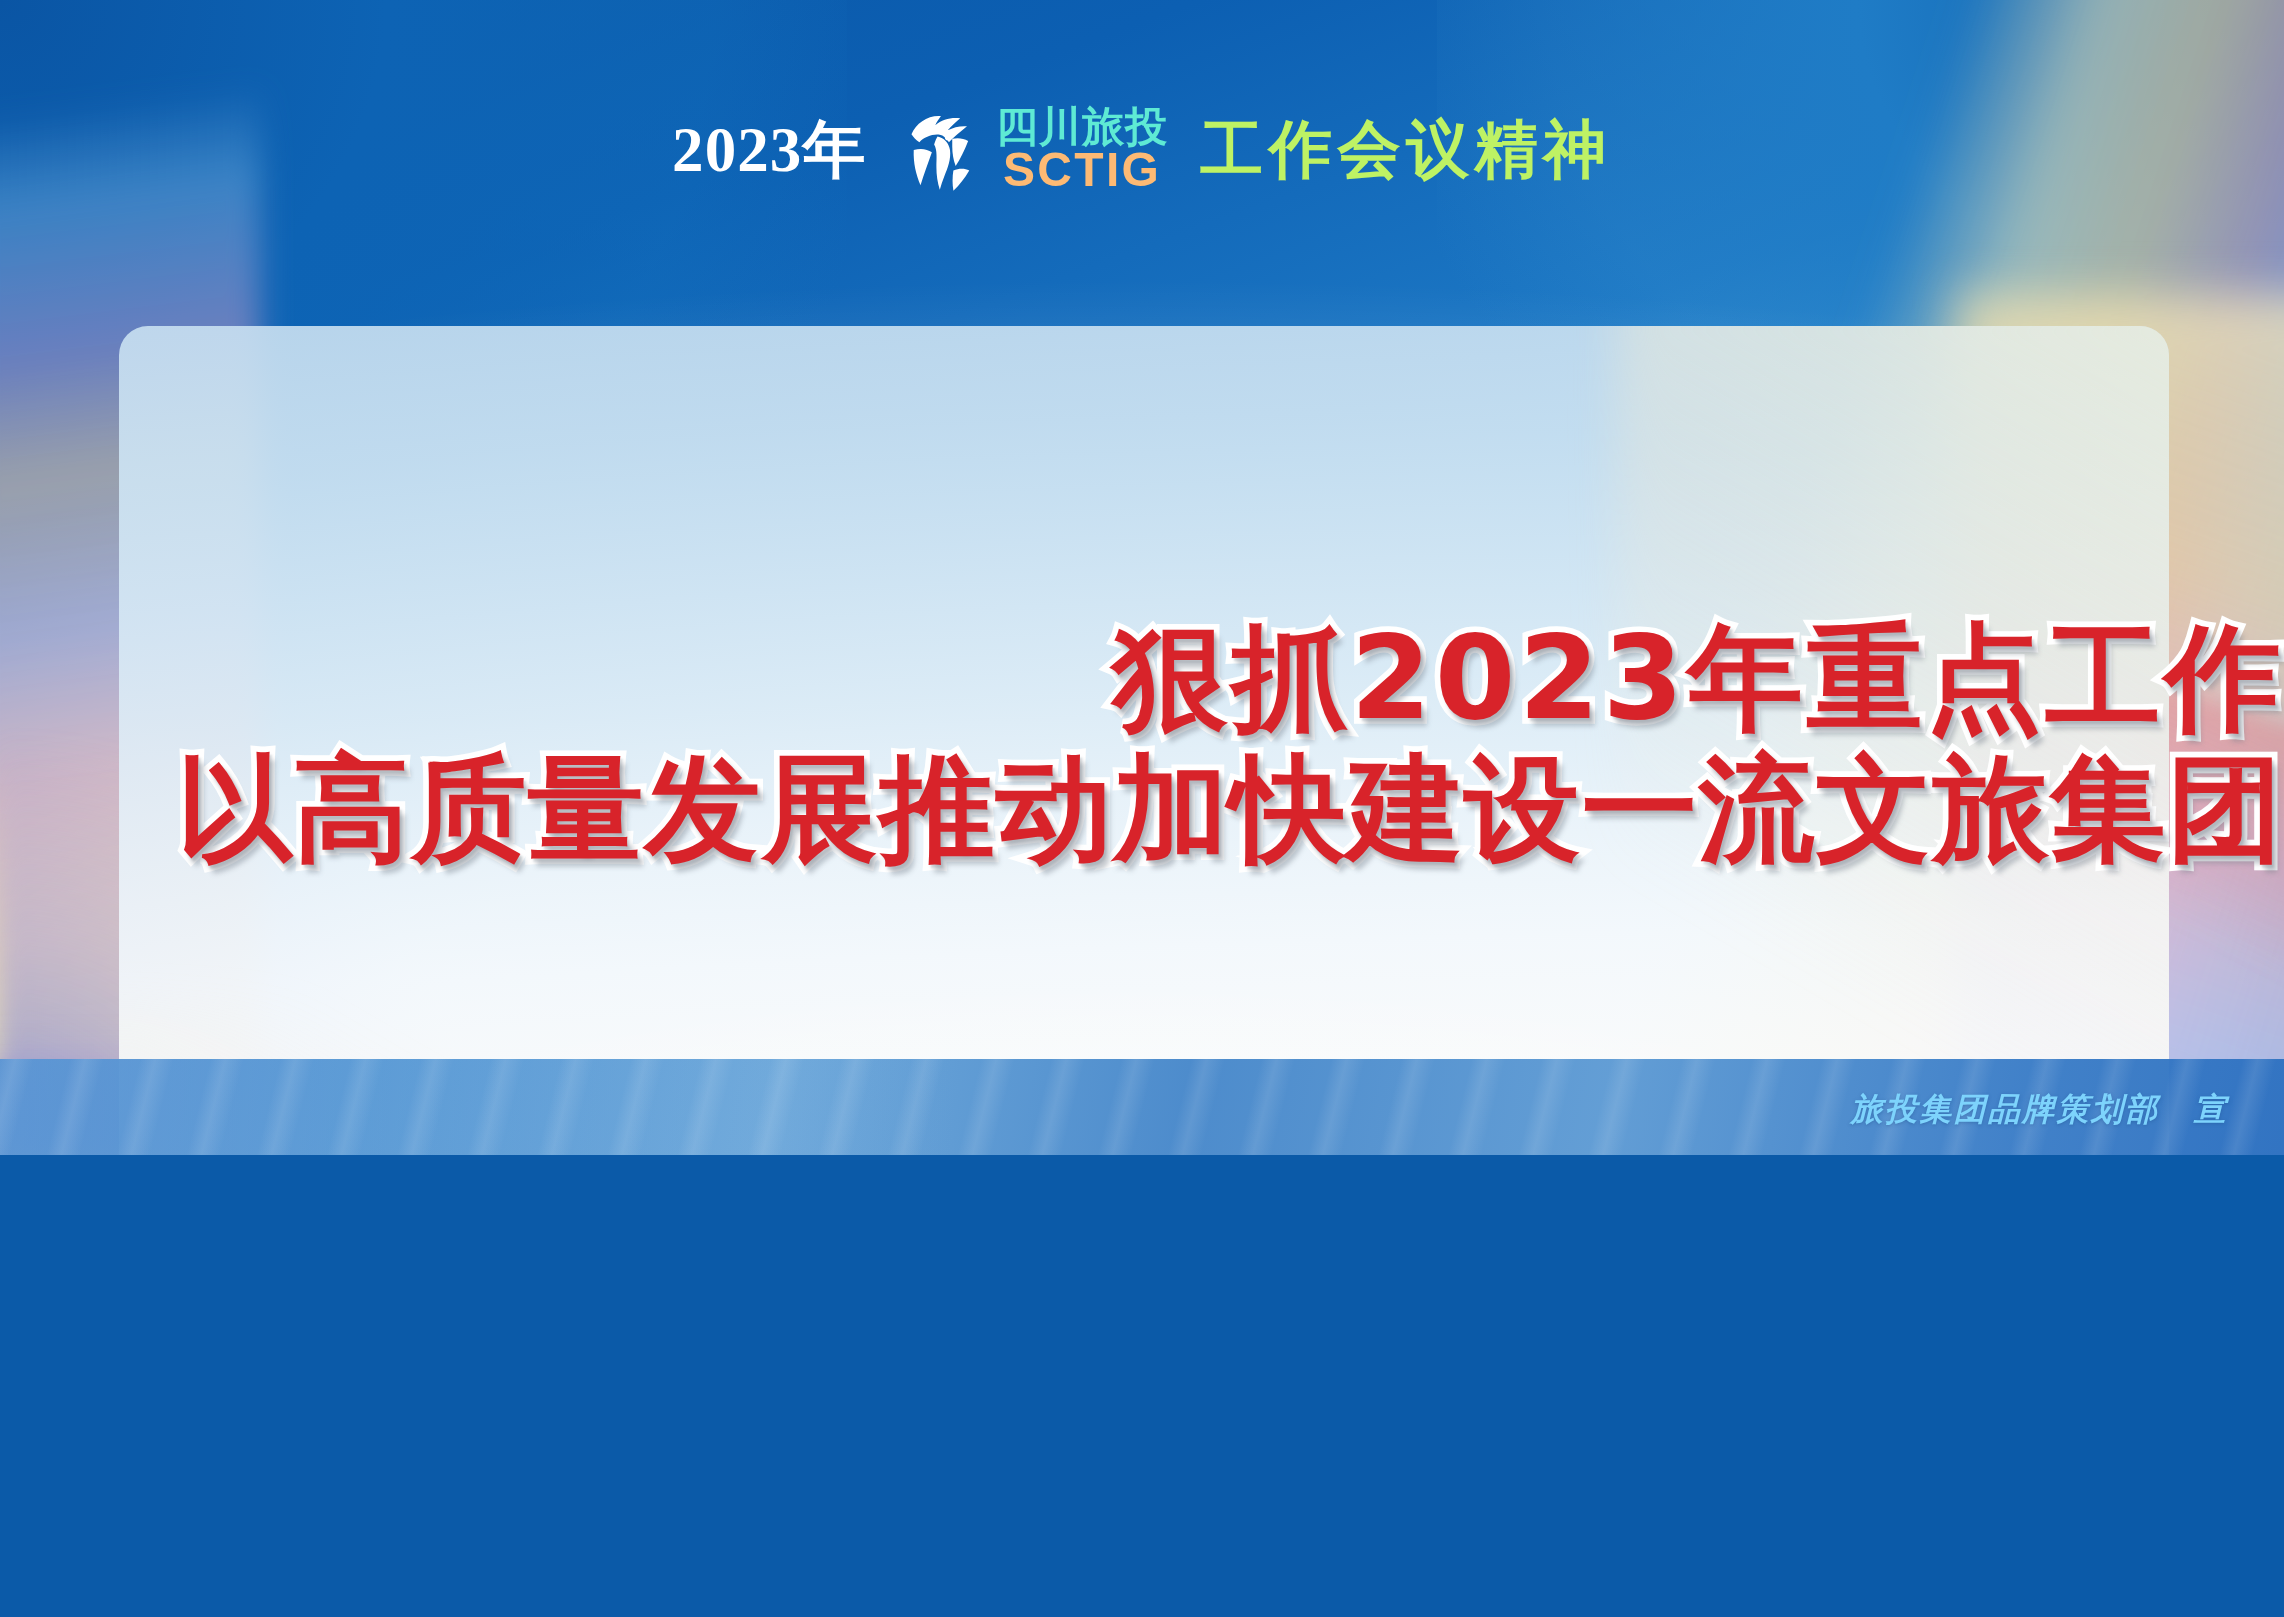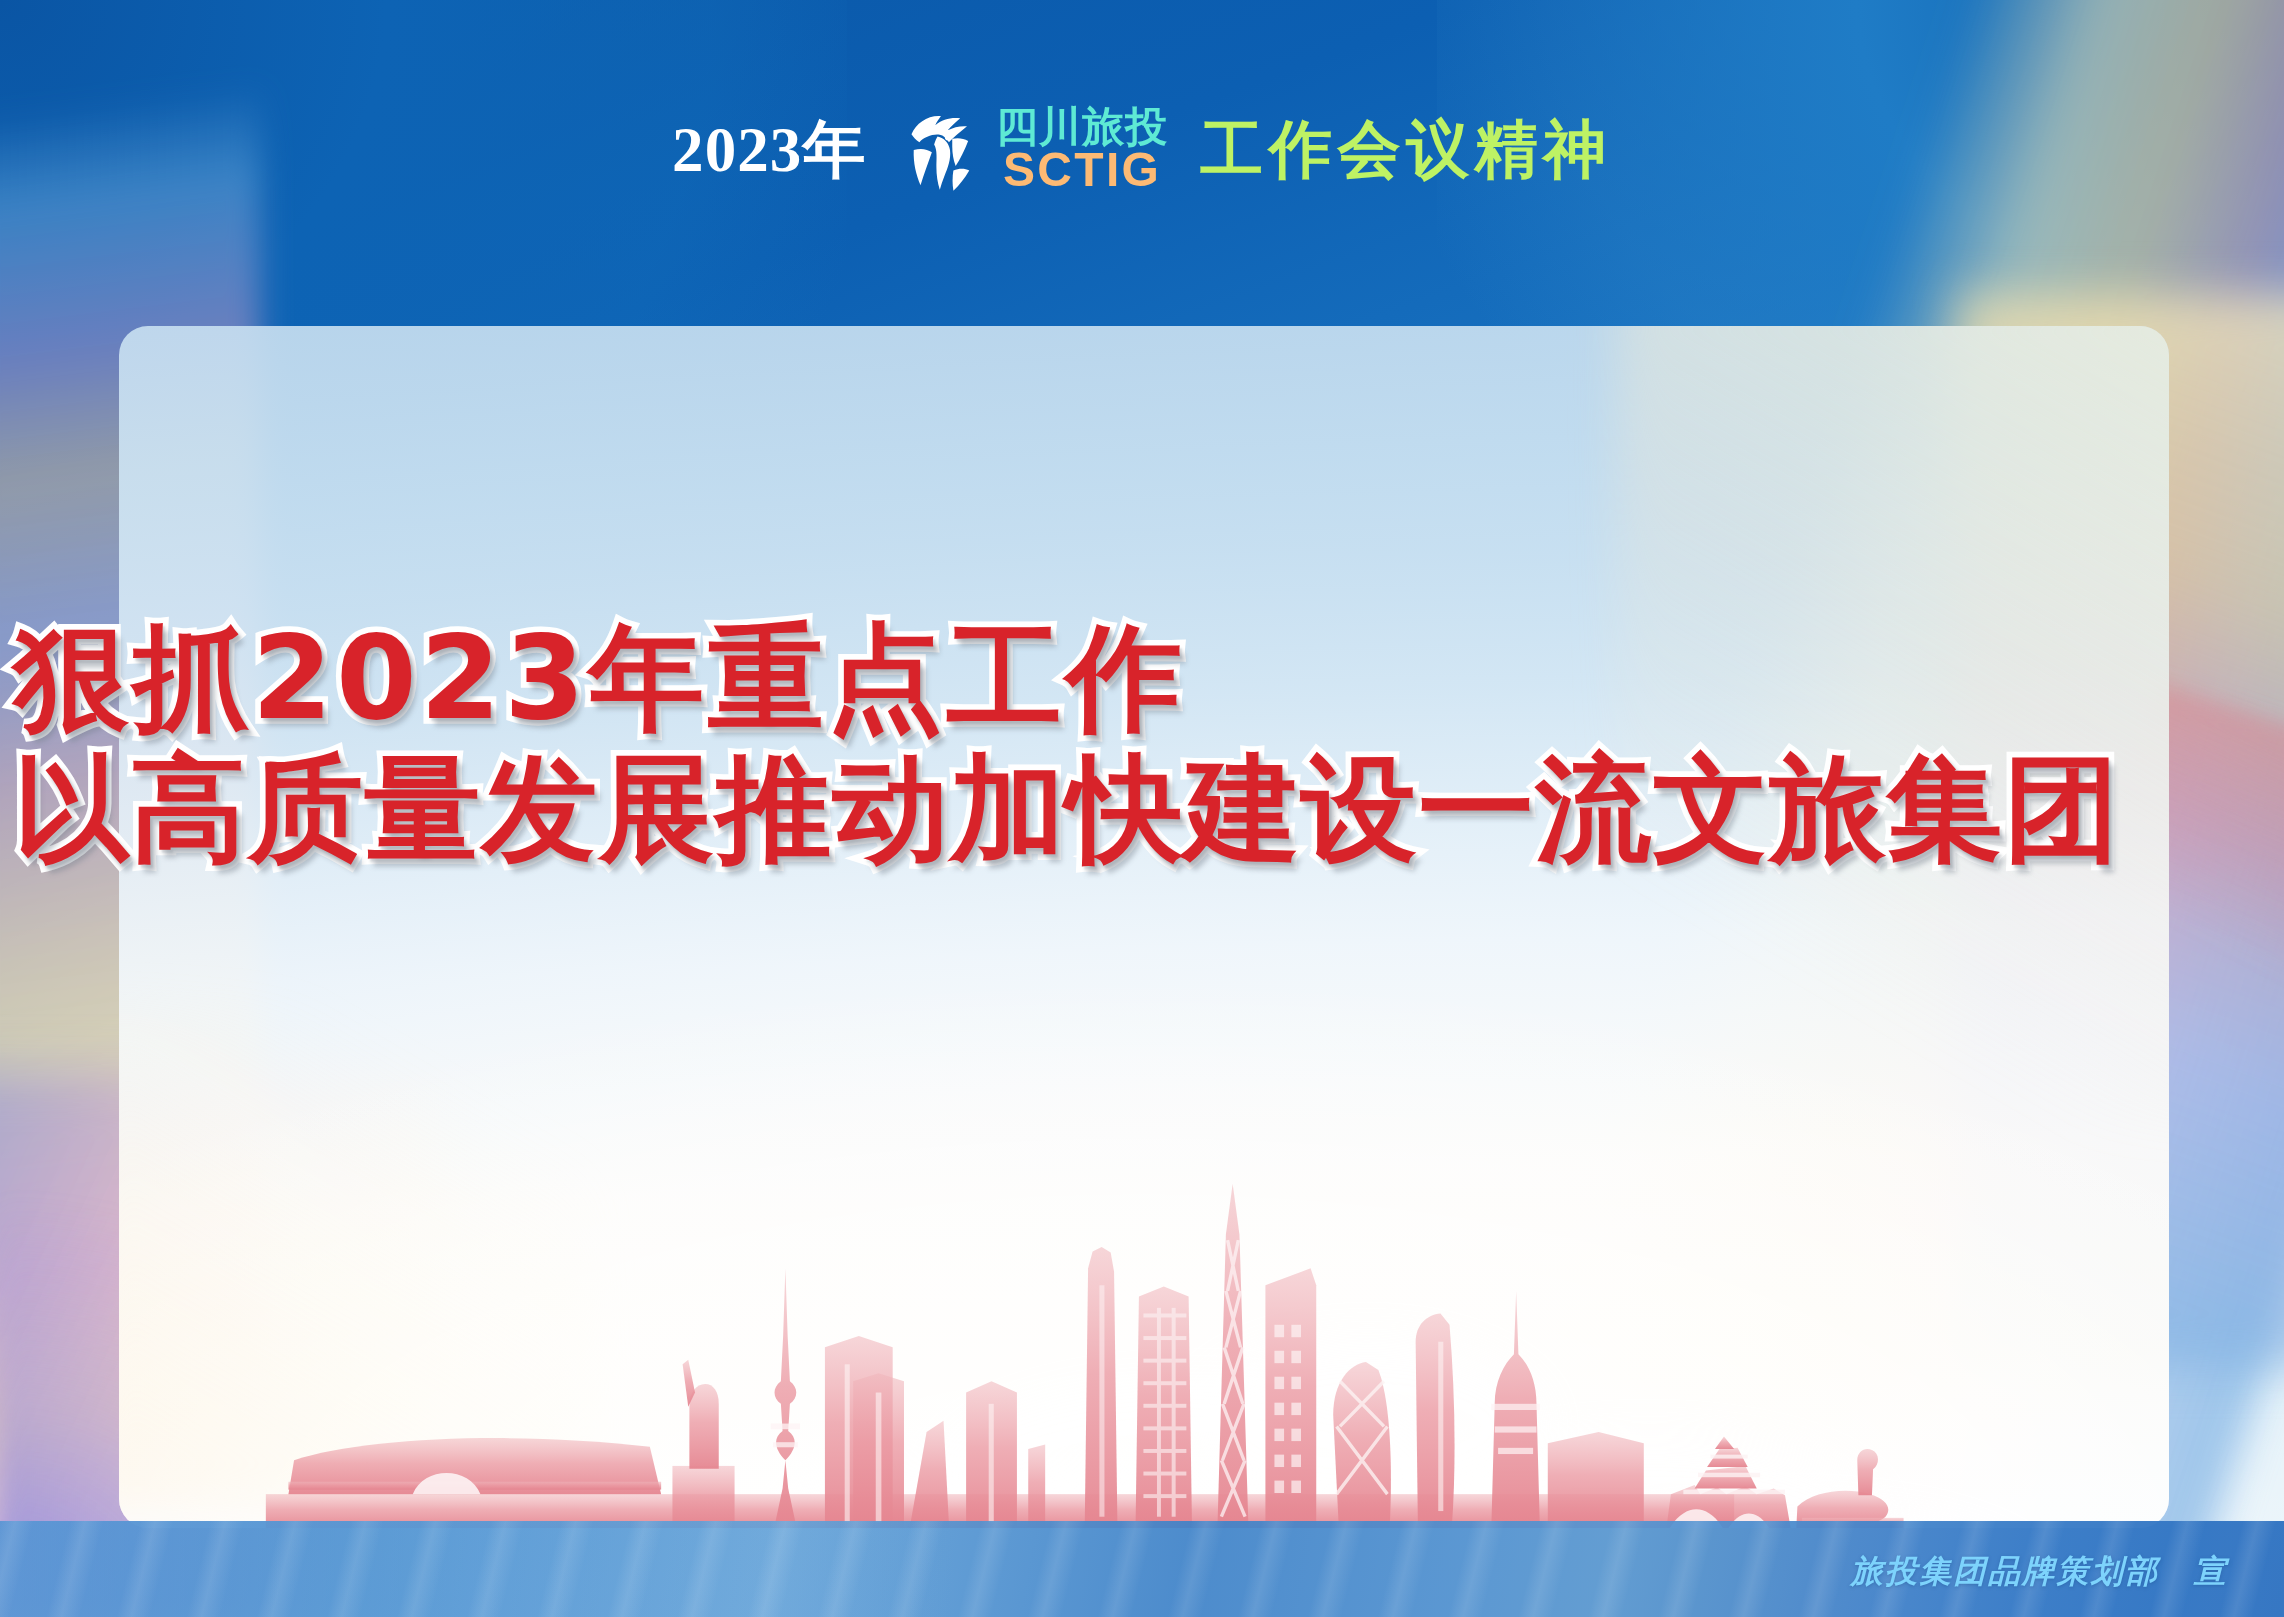--- a/index.html
+++ b/index.html
@@ -1,21 +1,21 @@
 <!DOCTYPE html>
 <html style="font-size:9px"><head>
 <meta charset="utf-8">
 <style>
   html,body{margin:0;padding:0;}
   body{
     width:2284px;height:1617px;overflow:hidden;
     font-family:"Liberation Sans","DejaVu Sans",sans-serif;
     background:#0b5aa8;
   }
-  #poster{position:relative;width:2284px;height:1617px;overflow:hidden;}
+  #poster{position:relative;width:2284px;height:1155px;overflow:hidden;}
 
   
   .bg-base{
     position:absolute;inset:0;
     background:
       linear-gradient(160deg,#0a56a6 0%,#0c5fb2 22%,#1c77c4 45%,#3e9ad6 62%,#7ec0e6 78%,#cfe6f3 100%);
   }
   
   .bg-sky{
     position:absolute;left:0;right:0;top:147px;bottom:0;
@@ -167,23 +167,22 @@
     filter:blur(22.6px);
   }
 
   
   .skyline{position:absolute;left:0;bottom:0;width:100%;height:429px;}
   .skyline svg{display:block;width:100%;height:100%;}
 
   
   .title-wrap{
     position:absolute;left:0;right:0;top:615px;
-    text-align:left;z-index:35;
+    text-align:right;z-index:35;
     pointer-events:none;
-    padding-left:13px;
   }
   .tline{
     font-family:"DejaVu Sans","Liberation Sans",sans-serif;
     font-weight:700;color:#d8232a;line-height:1.08;
     white-space:nowrap;
     -webkit-text-stroke:11.3px #ffffff;
     paint-order:stroke fill;
     text-shadow:
        5.6px 8px 5.6px rgba(120,128,140,0.42),
        2.3px 3.4px 2.3px rgba(120,128,140,0.30);

